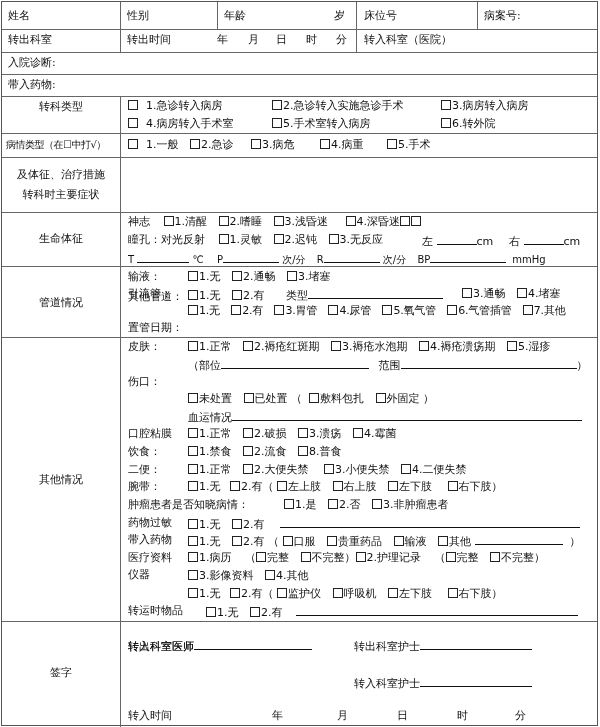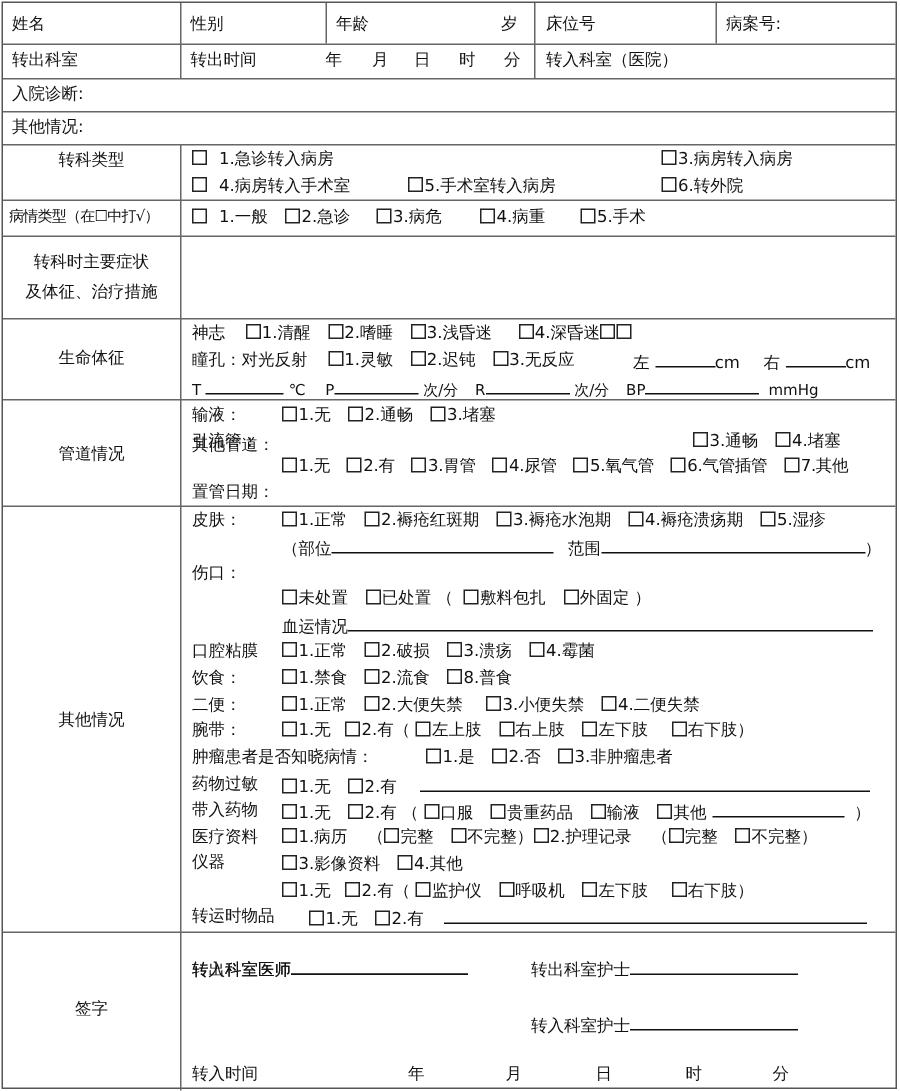--- a/index.html
+++ b/index.html
@@ -51,41 +51,42 @@
   <span class="txt" style="left:6px; top:31px">转出科室</span>
   <span class="txt" style="left:125px; top:31px">转出时间</span>
   <span class="txt" style="left:215px; top:31px">年</span>
   <span class="txt" style="left:246px; top:31px">月</span>
   <span class="txt" style="left:274px; top:31px">日</span>
   <span class="txt" style="left:304px; top:31px">时</span>
   <span class="txt" style="left:334px; top:31px">分</span>
   <span class="txt" style="left:362px; top:31px">转入科室（医院）</span>
 
   <span class="txt" style="left:6px; top:54px">入院诊断:</span>
-  <span class="txt" style="left:6px; top:76px">其他情况:</span>
+  <span class="txt" style="left:6px; top:76px">带入药物:</span>
 
   <div class="ctr" style="left:0; width:118px; top:96px">
     <div>转科类型</div>
   </div>
   <span class="txt" style="left:126px; top:97px"><span class="cb"></span>&nbsp; <span>1.急诊转入病房</span></span>
+  <span class="txt" style="left:270px; top:97px"><span class="cb"></span><span>2.急诊转入实施急诊手术</span></span>
   <span class="txt" style="left:439px; top:97px"><span class="cb"></span><span>3.病房转入病房</span></span>
   <span class="txt" style="left:126px; top:115px"><span class="cb"></span>&nbsp; <span>4.病房转入手术室</span></span>
   <span class="txt" style="left:270px; top:115px"><span class="cb"></span><span>5.手术室转入病房</span></span>
   <span class="txt" style="left:439px; top:115px"><span class="cb"></span><span>6.转外院</span></span>
 
   <span class="txt small" style="left:4px; top:136px; letter-spacing:-0.5px">病情类型（在☐中打√）</span>
   <span class="txt" style="left:126px; top:136px"><span class="cb"></span>&nbsp; <span>1.一般</span></span>
   <span class="txt" style="left:188px; top:136px"><span class="cb"></span><span>2.急诊</span></span>
   <span class="txt" style="left:249px; top:136px"><span class="cb"></span><span>3.病危</span></span>
   <span class="txt" style="left:318px; top:136px"><span class="cb"></span><span>4.病重</span></span>
   <span class="txt" style="left:385px; top:136px"><span class="cb"></span><span>5.手术</span></span>
 
   <div class="ctr" style="left:0; width:118px; top:163px; line-height:20px">
+    <div>及体征、治疗措施</div>
     <div>转科时主要症状</div>
-    <div>及体征、治疗措施</div>
   </div>
   <div style="position:absolute; left:120px; top:157px; width:474px; height:51px"></div>
 
   <div class="ctr" style="left:0; width:118px; top:228px">生命体征</div>
   <span class="txt" style="left:126px; top:213px">
     <span>神志</span><span class="sp" style="width:10px"></span>
     <span class="cb"></span><span>1.清醒</span><span class="sp" style="width:8px"></span>
     <span class="cb"></span><span>2.嗜睡</span><span class="sp" style="width:8px"></span>
     <span class="cb"></span><span>3.浅昏迷</span><span class="sp" style="width:14px"></span>
     <span class="cb"></span><span>4.深昏迷</span><span class="cb"></span><span class="cb"></span>
@@ -106,20 +107,25 @@
   </span>
 
   <div class="ctr" style="left:0; width:118px; top:292px">管道情况</div>
   <span class="txt" style="left:126px; top:268px">输液：</span>
   <span class="txt" style="left:186px; top:268px">
     <span class="cb"></span><span>1.无</span><span class="sp" style="width:8px"></span>
     <span class="cb"></span><span>2.通畅</span><span class="sp" style="width:8px"></span>
     <span class="cb"></span><span>3.堵塞</span>
   </span>
   <span class="txt" style="left:126px; top:285px">引流管：</span>
+  <span class="txt" style="left:186px; top:285px">
+    <span class="cb"></span><span>1.无</span><span class="sp" style="width:8px"></span>
+    <span class="cb"></span><span>2.有</span><span class="sp" style="width:18px"></span>
+    <span>类型</span><span class="ul" style="width:135px"></span>
+  </span>
   <span class="txt" style="left:460px; top:285px">
     <span class="cb"></span><span>3.通畅</span><span class="sp" style="width:8px"></span>
     <span class="cb"></span><span>4.堵塞</span>
   </span>
   <span class="txt" style="left:126px; top:288px">其他管道：</span>
   <span class="txt" style="left:186px; top:302px; letter-spacing:-0.2px">
     <span class="cb"></span><span>1.无</span><span class="sp" style="width:8px"></span>
     <span class="cb"></span><span>2.有</span><span class="sp" style="width:8px"></span>
     <span class="cb"></span><span>3.胃管</span><span class="sp" style="width:8px"></span>
     <span class="cb"></span><span>4.尿管</span><span class="sp" style="width:8px"></span>

